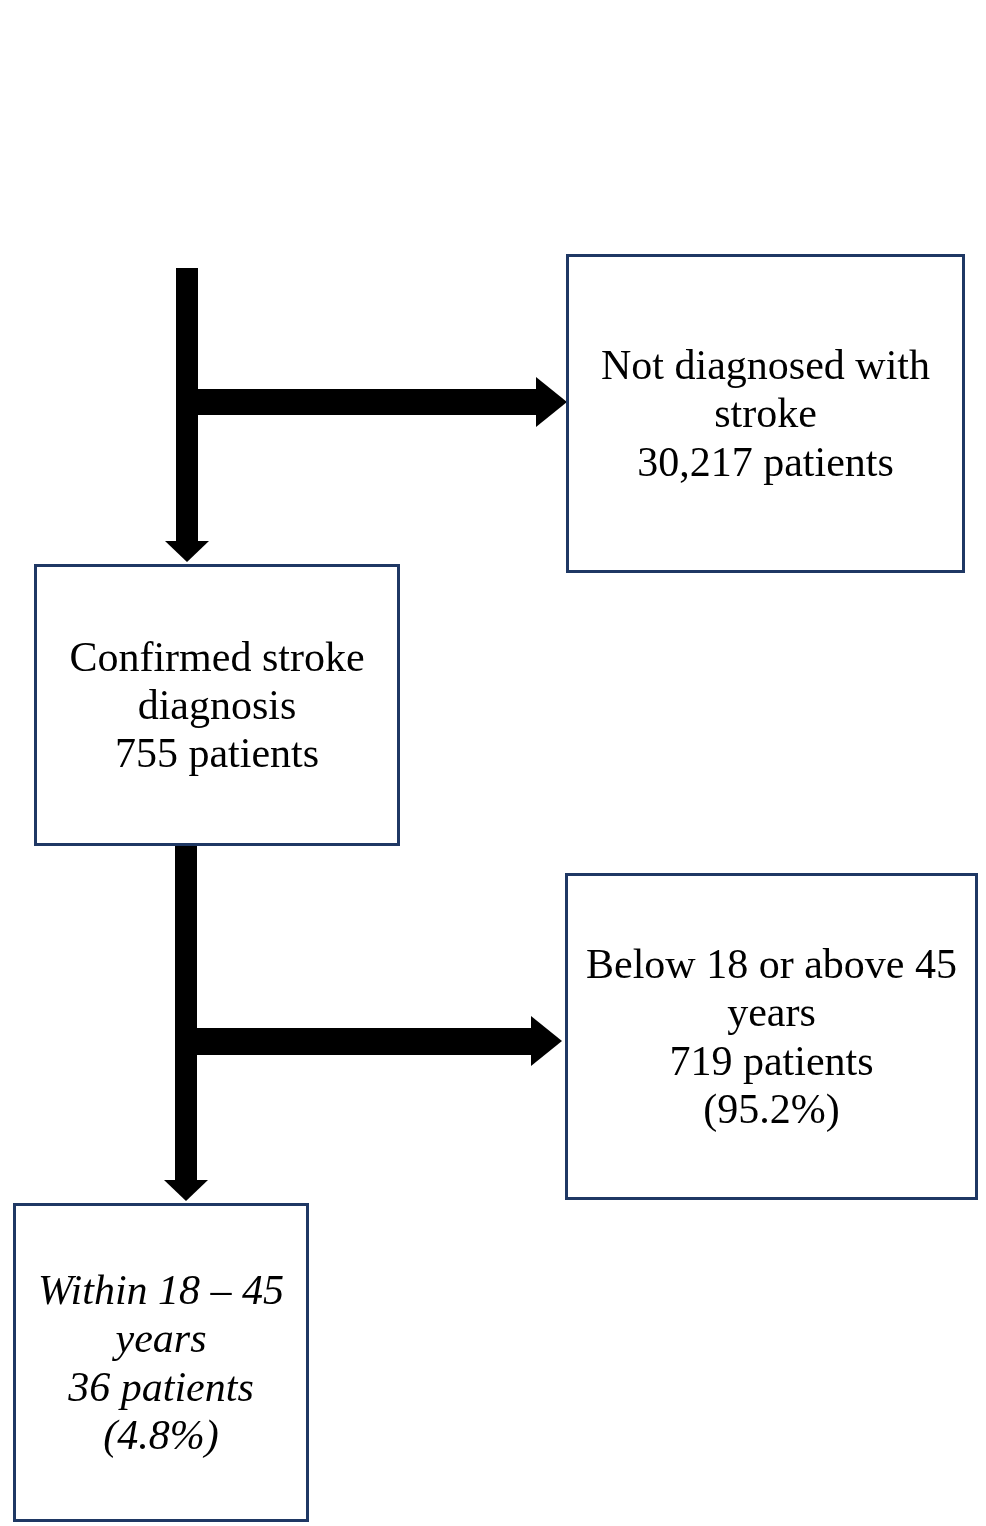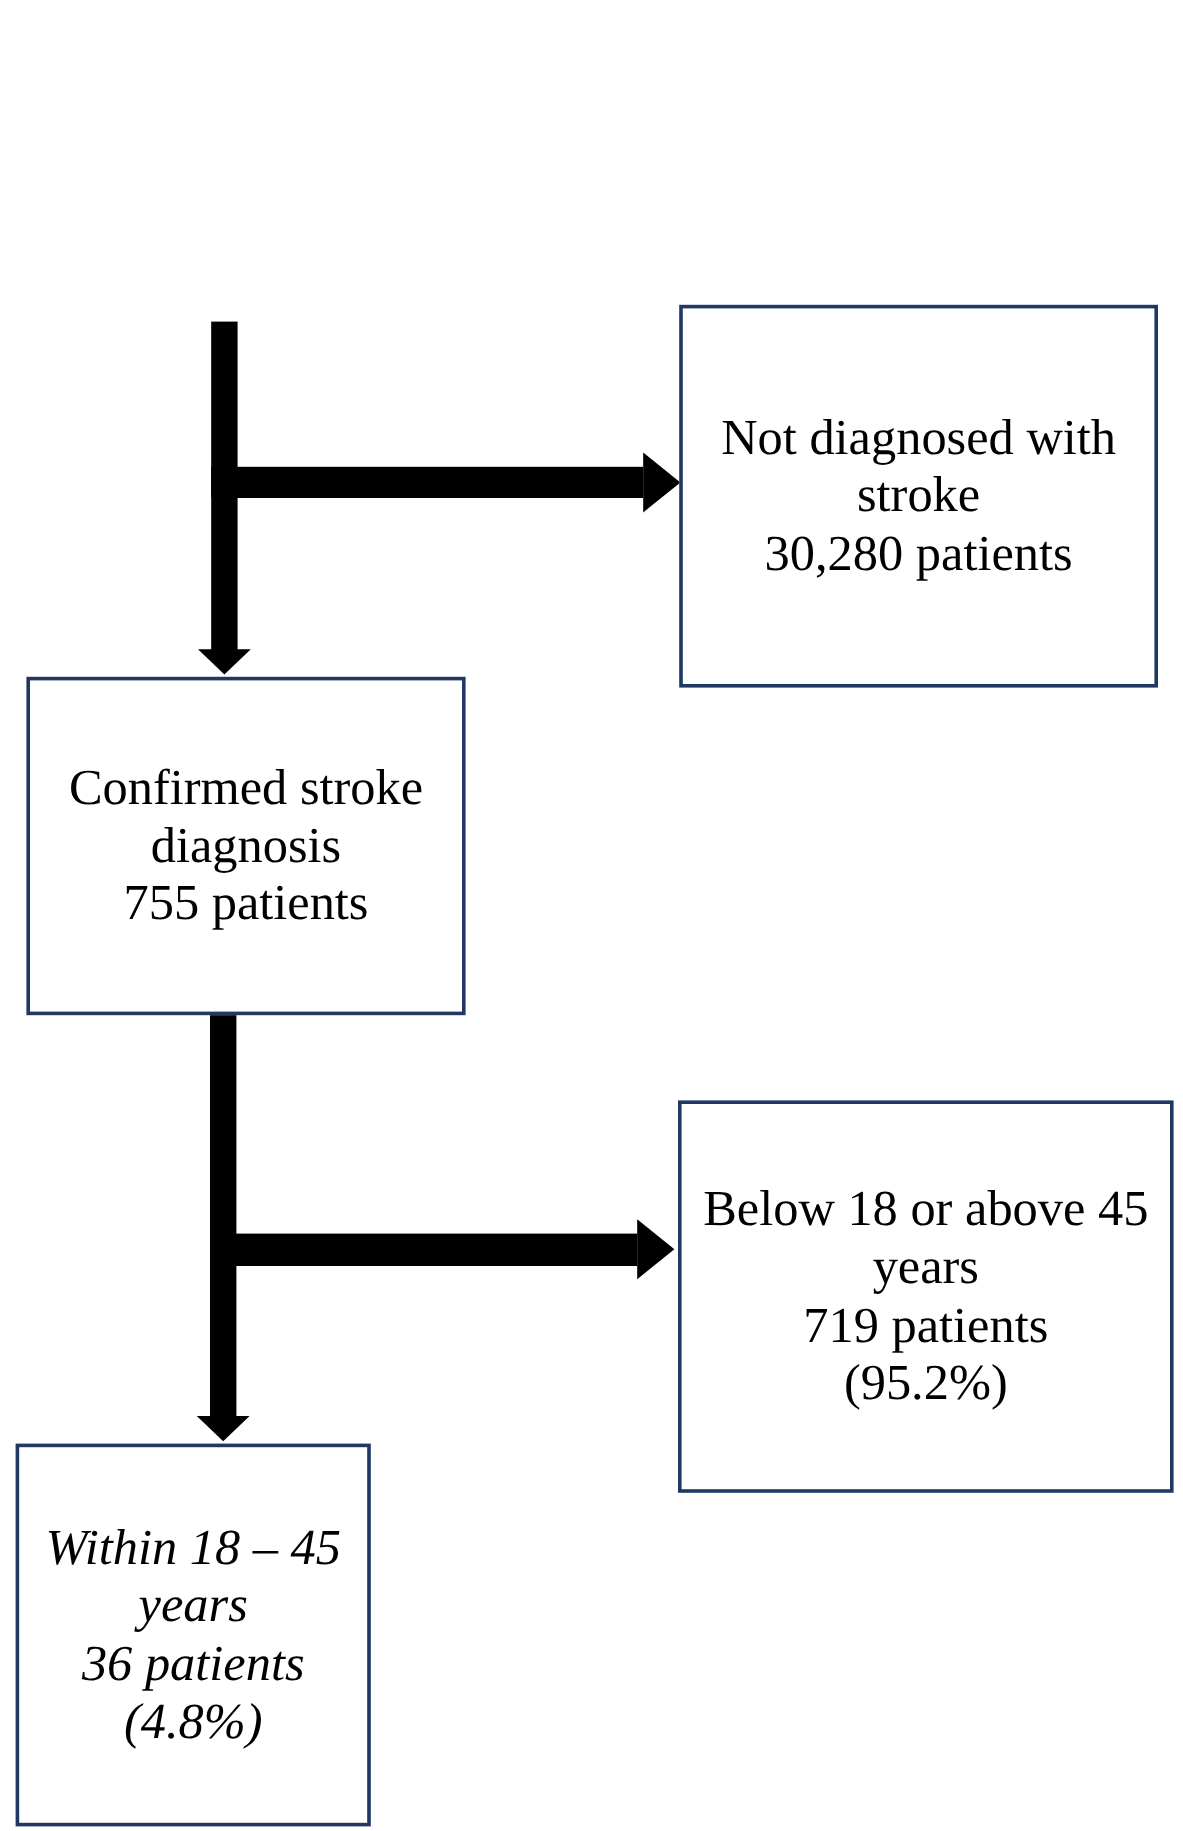--- a/index.html
+++ b/index.html
@@ -49,22 +49,22 @@
     position: absolute;
     width: 0; height: 0;
     border-top: 25px solid transparent;
     border-bottom: 25px solid transparent;
     border-left: 31px solid var(--arrow, #000000);
   }
 
   
   #node-admissions   { left: 8px;   top: 5px;    width: 370px; height: 265px; }
   #node-notdiagnosed { left: 566px; top: 254px;  width: 399px; height: 319px; }
-  #node-confirmed    { left: 22px;  top: 564px;  width: 366px; height: 282px; }
-  #node-excluded     { left: 565px; top: 873px;  width: 413px; height: 327px; margin-top: 44px; }
+  #node-confirmed    { left: 34px;  top: 564px;  width: 366px; height: 282px; }
+  #node-excluded     { left: 565px; top: 873px;  width: 413px; height: 327px; }
   #node-included     { left: 13px;  top: 1203px; width: 296px; height: 319px; font-style: italic; }
 
   #arrow1-bar  { left: 176px; top: 268px;  width: 22px;  height: 274px; }
   #arrow1-head { left: 165px; top: 541px; }
 
   #arrow2-bar  { left: 176px; top: 389px;  width: 360px; height: 26px; }
   #arrow2-head { left: 536px; top: 377px; }
 
   #arrow3-bar  { left: 175px; top: 846px;  width: 22px;  height: 334px; }
   #arrow3-head { left: 164px; top: 1180px; }
@@ -80,21 +80,21 @@
 
   <div class="vbar" id="arrow1-bar"></div>
   <div class="head-down" id="arrow1-head"></div>
 
   <div class="hbar" id="arrow2-bar"></div>
   <div class="head-right" id="arrow2-head"></div>
 
   <div class="node" id="node-notdiagnosed">
     <div class="node-text">Not diagnosed with
 stroke
-30,280 patients</div>
+30,217 patients</div>
   </div>
 
   <div class="node" id="node-confirmed">
     <div class="node-text">Confirmed stroke
 diagnosis
 755 patients</div>
   </div>
 
   <div class="vbar" id="arrow3-bar"></div>
   <div class="head-down" id="arrow3-head"></div>

